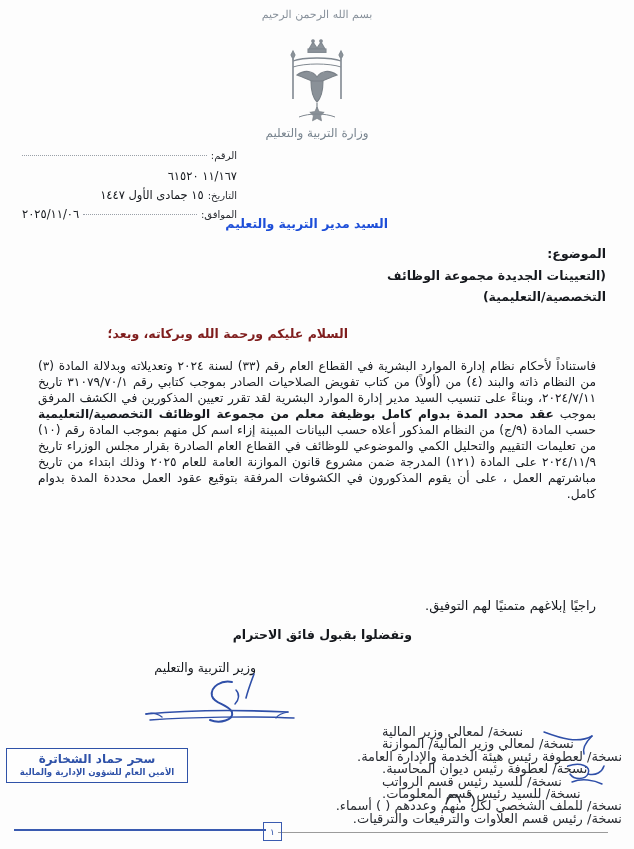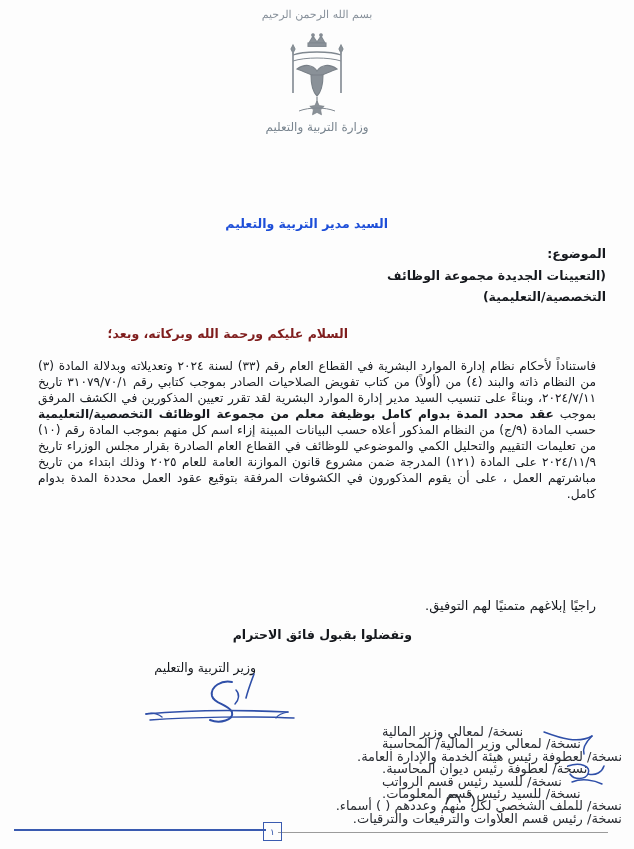--- a/index.html
+++ b/index.html
@@ -25,21 +25,21 @@
     top: 8px;
     left: 0;
     right: 0;
     text-align: center;
   }
   .basmala {
     font-size: 11px;
     color: #6f7a86;
     letter-spacing: 0.5px;
     opacity: 0.82;
-    margin-bottom: 10px;
+    margin-bottom: 16px;
     font-family: "DejaVu Serif", "Liberation Serif", serif;
   }
   .emblem {
     width: 96px;
     height: 88px;
     margin: 0 auto;
     position: relative;
     opacity: 0.86;
   }
   .ministry-name {
@@ -275,20 +275,38 @@
           <path d="M48 66 L48 74" stroke-width="1.2"></path>
           <path d="M48 70 l2.2 4.6 5 .7 -3.6 3.5 .9 5 -4.5-2.4 -4.5 2.4 .9-5 -3.6-3.5 5-.7 Z" fill="#6a737c" stroke="#545d66" stroke-width="0.7"></path>
           <path d="M30 80 C40 76 56 76 66 80" stroke-width="1"></path>
         </g>
       </svg>
     </div>
 
     <div class="ministry-name">وزارة التربية والتعليم</div>
   </div>
 
+  <div class="refblock">
+    <div class="refrow">
+      <span class="reflabel">الرقم:</span>
+      <span class="refdots"></span>
+    </div>
+    <div class="refrow">
+      <span class="refvalue">١١/١٦٧ ٦١٥٢٠</span>
+    </div>
+    <div class="refrow">
+      <span class="reflabel">التاريخ:</span>
+      <span class="refvalue">١٥ جمادى الأول ١٤٤٧</span>
+    </div>
+    <div class="refrow">
+      <span class="reflabel">الموافق:</span>
+      <span class="refdots"></span>
+      <span class="refvalue">٢٠٢٥/١١/٠٦</span>
+    </div>
+  </div>
 
   <div class="addressee">السيد مدير التربية والتعليم</div>
 
   <div class="subject">
     <span class="subject-label">الموضوع:</span>
     <span class="subject-text">(التعيينات الجديدة مجموعة الوظائف التخصصية/التعليمية)</span>
   </div>
 
   <div class="salutation">السلام عليكم ورحمة الله وبركاته، وبعد؛</div>
 
@@ -307,24 +325,28 @@
         <path d="M96 14 C86 12 74 18 76 28 C78 36 92 36 96 44 C98 52 84 56 74 52" stroke-width="2"></path>
         <path d="M100 22 C104 26 103 32 99 36" stroke-width="1.5"></path>
         <path d="M10 46 C52 42 110 42 152 44" stroke-width="1.7"></path>
         <path d="M14 52 C56 49 116 48 158 50" stroke-width="1.5"></path>
         <path d="M10 46 C16 44 22 46 26 49" stroke-width="1.4"></path>
         <path d="M152 44 C146 45 142 47 140 50" stroke-width="1.2"></path>
       </g>
     </svg>
   </div>
 
+  <div class="stamp">
+    <div class="stamp-name">سحر حماد الشخاترة</div>
+    <div class="stamp-role">الأمين العام للشؤون الإدارية والمالية</div>
+  </div>
 
   <div class="cc-list">
     <div class="cc-item">نسخة/ لمعالي وزير المالية</div>
-    <div class="cc-item">نسخة/ لمعالي وزير المالية/ المحاسبة</div>
+    <div class="cc-item">نسخة/ لمعالي وزير المالية/ الموازنة</div>
     <div class="cc-item">نسخة/ لعطوفة رئيس هيئة الخدمة والإدارة العامة.</div>
     <div class="cc-item">نسخة/ لعطوفة رئيس ديوان المحاسبة.</div>
     <div class="cc-item">نسخة/ للسيد رئيس قسم الرواتب</div>
     <div class="cc-item">نسخة/ للسيد رئيس قسم المعلومات.</div>
     <div class="cc-item">نسخة/ للملف الشخصي لكل منهم وعددهم (      ) أسماء.</div>
     <div class="cc-item">نسخة/ رئيس قسم العلاوات والترفيعات والترقيات.</div>
   </div>
 
   <div class="scribble" style="top:726px; right:18px; width:90px; height:40px;">
     <svg viewBox="0 0 90 40" width="90" height="40" aria-hidden="true">

